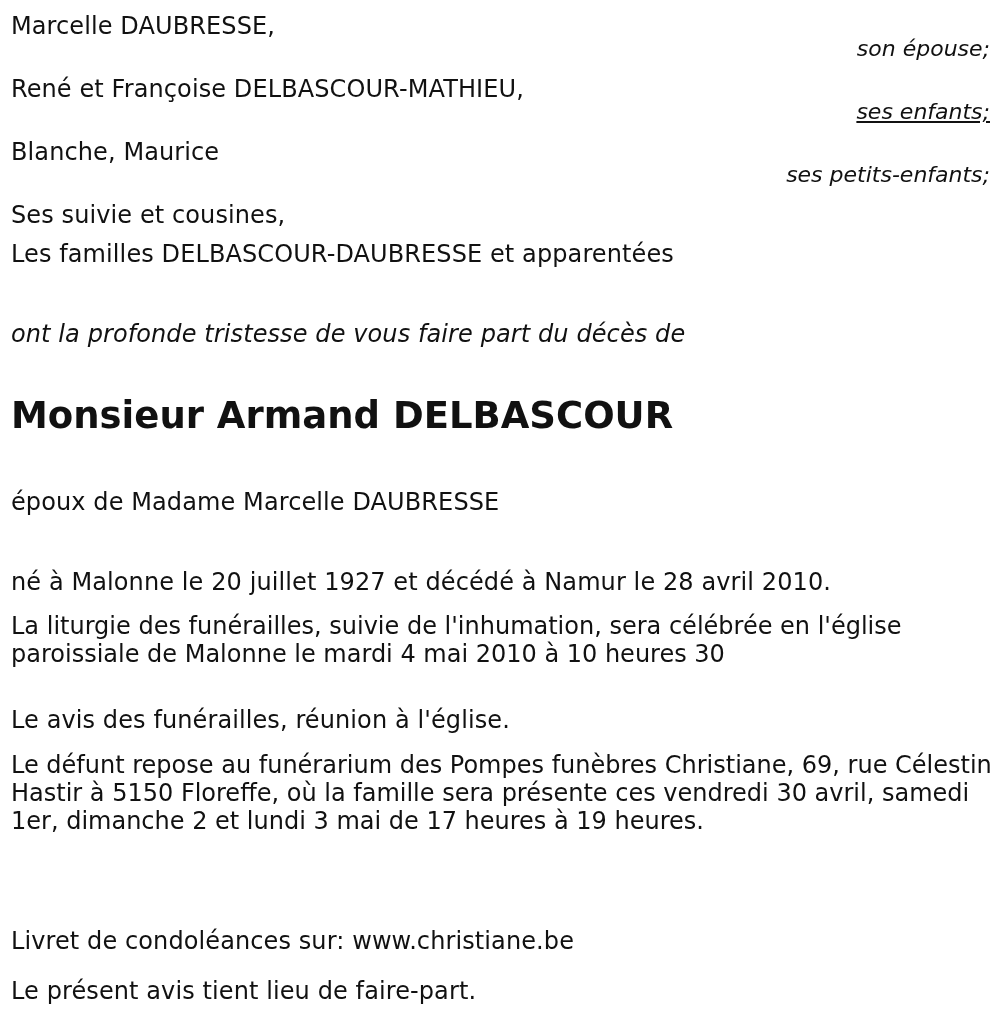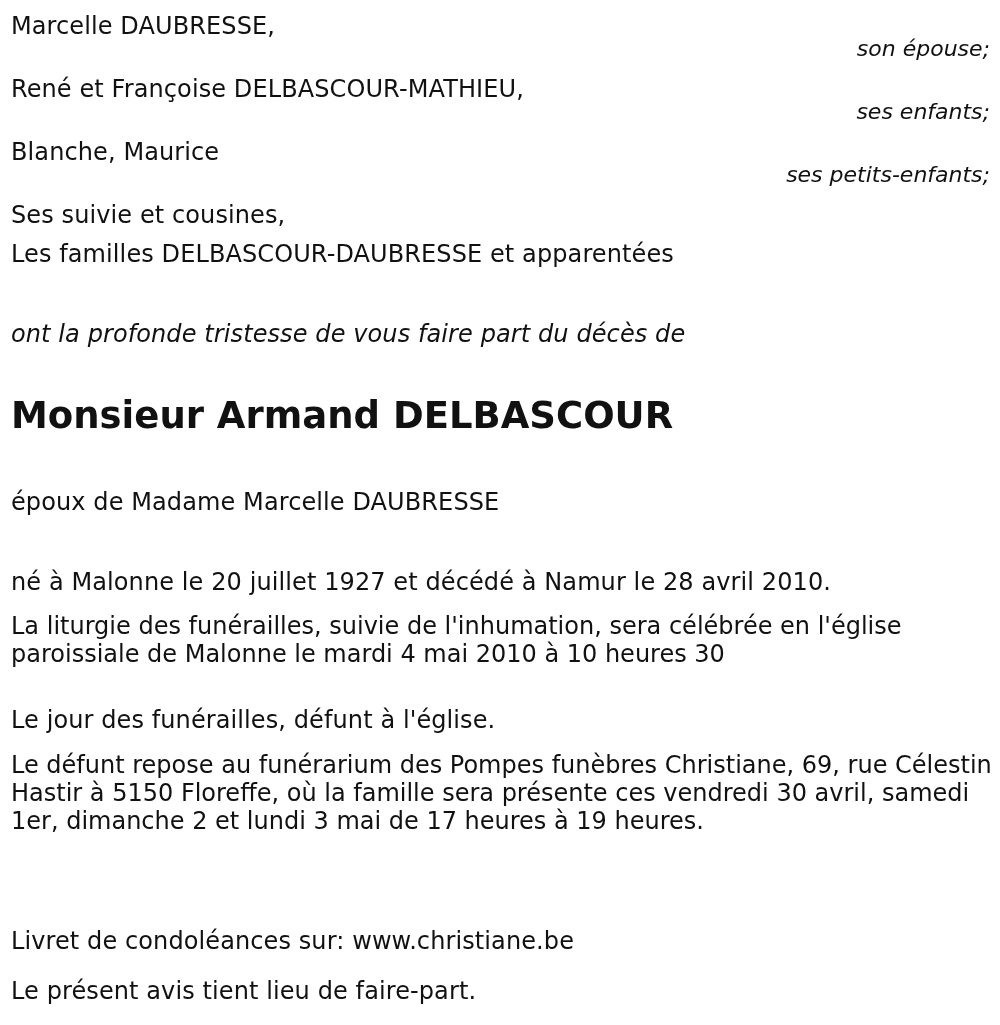--- a/index.html
+++ b/index.html
@@ -54,39 +54,39 @@
   </style>
 </head>
 <body>
 
 <div>
 
   <div class="line" style="top:11px;">Marcelle DAUBRESSE,</div>
   <div class="role" style="top:35px;">son épouse;</div>
 
   <div class="line" style="top:74px;">René et Françoise DELBASCOUR-MATHIEU,</div>
-  <div class="role" style="top:98px;">ses enfants;</div>
+  <div class="role" style="top:98px;text-decoration:underline;">ses enfants;</div>
 
   <div class="line" style="top:137px;text-align:center;">Blanche, Maurice</div>
   <div class="role" style="top:161px;">ses petits-enfants;</div>
 
   <div class="line" style="top:200px;">Ses suivie et cousines,</div>
   <div class="line" style="top:239px;">Les familles DELBASCOUR-DAUBRESSE et apparentées</div>
 
   <div class="line" style="top:319px;font-style:italic;">ont la profonde tristesse de vous faire part du décès de</div>
 
   <div class="title">Monsieur Armand DELBASCOUR</div>
 
   <div class="line" style="top:487px;">époux de Madame Marcelle DAUBRESSE</div>
 
   <div class="line" style="top:567px;">né à Malonne le 20 juillet 1927 et décédé à Namur le 28 avril 2010.</div>
 
   <div class="para" style="top:612px;">La liturgie des funérailles, suivie de l'inhumation, sera célébrée en l'église paroissiale de Malonne le mardi 4 mai 2010 à 10 heures 30</div>
 
-  <div class="line" style="top:705px;">Le jour des funérailles, défunt à l'église.</div>
+  <div class="line" style="top:705px;">Le avis des funérailles, réunion à l'église.</div>
 
   <div class="para bold" style="top:751px;">Le défunt repose au funérarium des Pompes funèbres Christiane, 69, rue Célestin Hastir à 5150 Floreffe, où la famille sera présente ces vendredi 30 avril, samedi 1er, dimanche 2 et lundi 3 mai de 17 heures à 19 heures.</div>
 
   <div class="line bold" style="top:926px;">
     <span>Livret de condoléances sur: </span><span>www.christiane.be</span>
   </div>
 
   <div class="line" style="top:976px;">Le présent avis tient lieu de faire-part.</div>
 
 </div>

